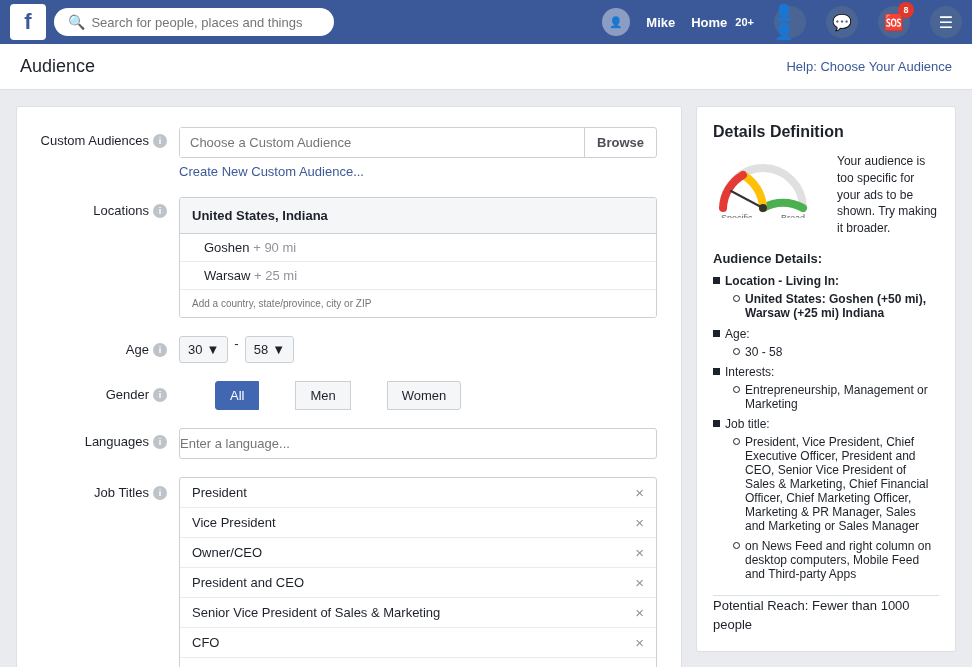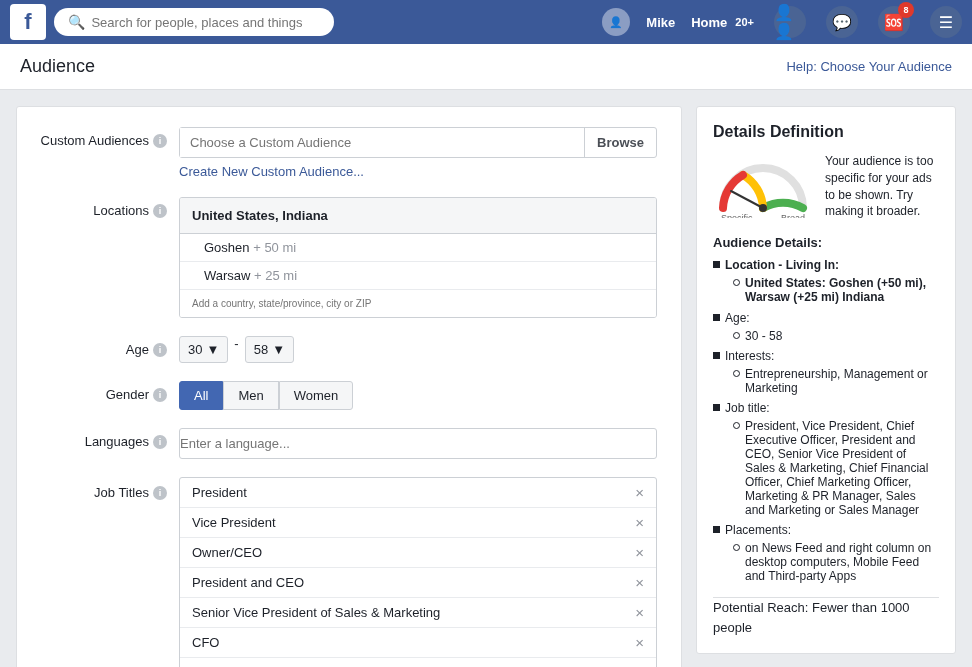--- a/index.html
+++ b/index.html
@@ -144,21 +144,21 @@
       border: 1px solid #ccd0d5; border-radius: 3px; padding: 5px 8px;
       font-size: 13px; background: #f5f6f7; cursor: pointer;
       display: flex; align-items: center; gap: 4px;
     }
     .age-dash { color: #1d2129; }
 
     
     .gender-wrap { display: flex; gap: 0; }
     .gender-btn {
       padding: 6px 14px; border: 1px solid #ccd0d5; cursor: pointer;
-      font-size: 13px; background: #f5f6f7; color: #1d2129;
+      font-size: 13px; background: #f5f6f7; color: #1d2129; margin-left: 36px;
     }
     .gender-btn.active { background: #4267b2; color: #fff; border-color: #4267b2; }
     .gender-btn:first-child { border-radius: 3px 0 0 3px; }
     .gender-btn:last-child { border-radius: 0 3px 3px 0; }
 
     
     .lang-input {
       border: 1px solid #ccd0d5; border-radius: 3px; padding: 7px 0;
       font-size: 13px; width: 100%; outline: none; color: #90949c;
     }
@@ -186,21 +186,21 @@
     .audience-def-box {
       background: #fff;
       border: 1px solid #dddfe2;
       border-radius: 3px;
       padding: 16px;
     }
     .aud-def-title { font-size: 16px; font-weight: bold; color: #1d2129; margin-bottom: 12px; }
 
     
     .gauge-wrap {
-      display: flex; align-items: flex-start; gap: 12px; margin-bottom: 14px;
+      display: flex; align-items: flex-start; gap: 24px; margin-bottom: 14px;
     }
     .gauge-svg-wrap { flex-shrink: 0; }
     .gauge-text { font-size: 12px; color: #1d2129; line-height: 1.4; }
 
     
     .aud-details-title { font-size: 13px; font-weight: bold; margin-bottom: 8px; }
     .bullet-sq { display: inline-block; width: 7px; height: 7px; background: #1d2129; margin-right: 5px; flex-shrink: 0; }
     .bullet-circ { display: inline-block; width: 7px; height: 7px; border-radius: 50%; background: transparent; border: 1.5px solid #1d2129; margin-right: 5px; flex-shrink: 0; }
     .detail-item { display: flex; align-items: flex-start; margin-bottom: 4px; font-size: 12px; color: #1d2129; }
     .detail-item .bullet-sq, .detail-item .bullet-circ { margin-top: 3px; }
@@ -270,21 +270,21 @@
     <div class="form-row">
       <div class="form-label">
         <span>Locations</span>
         <span class="info-icon">i</span>
       </div>
       <div class="form-control-wrap">
         <div class="locations-box">
           <div class="location-header">United States, Indiana</div>
           <div class="location-item">
             <span>Goshen</span>
-            <span class="sub">+ 50 mi</span>
+            <span class="sub">+ 90 mi</span>
           </div>
           <div class="location-item">
             <span>Warsaw</span>
             <span class="sub">+ 25 mi</span>
           </div>
           <div class="location-add">
             <input type="text" placeholder="Add a country, state/province, city or ZIP" style="">
           </div>
         </div>
       </div>
@@ -443,24 +443,20 @@
                 <span>Job title:</span>
               </div>
               <div class="sub-list">
                 <div class="sub-item">
                   <span class="bullet-circ"></span>
                   <span>President, Vice President, Chief Executive Officer, President and CEO, Senior Vice President of Sales &amp; Marketing, Chief Financial Officer, Chief Marketing Officer, Marketing &amp; PR Manager, Sales and Marketing or Sales Manager</span>
                 </div>
               </div>
             </div>
             <div style="margin-bottom: 6px;">
-              <div class="detail-item">
-                <span class="bullet-sq"></span>
-                <span>Placements:</span>
-              </div>
               <div class="sub-list">
                 <div class="sub-item">
                   <span class="bullet-circ"></span>
                   <span>on News Feed and right column on desktop computers, Mobile Feed and Third-party Apps</span>
                 </div>
               </div>
             </div>
           </div>
       </div>
 

